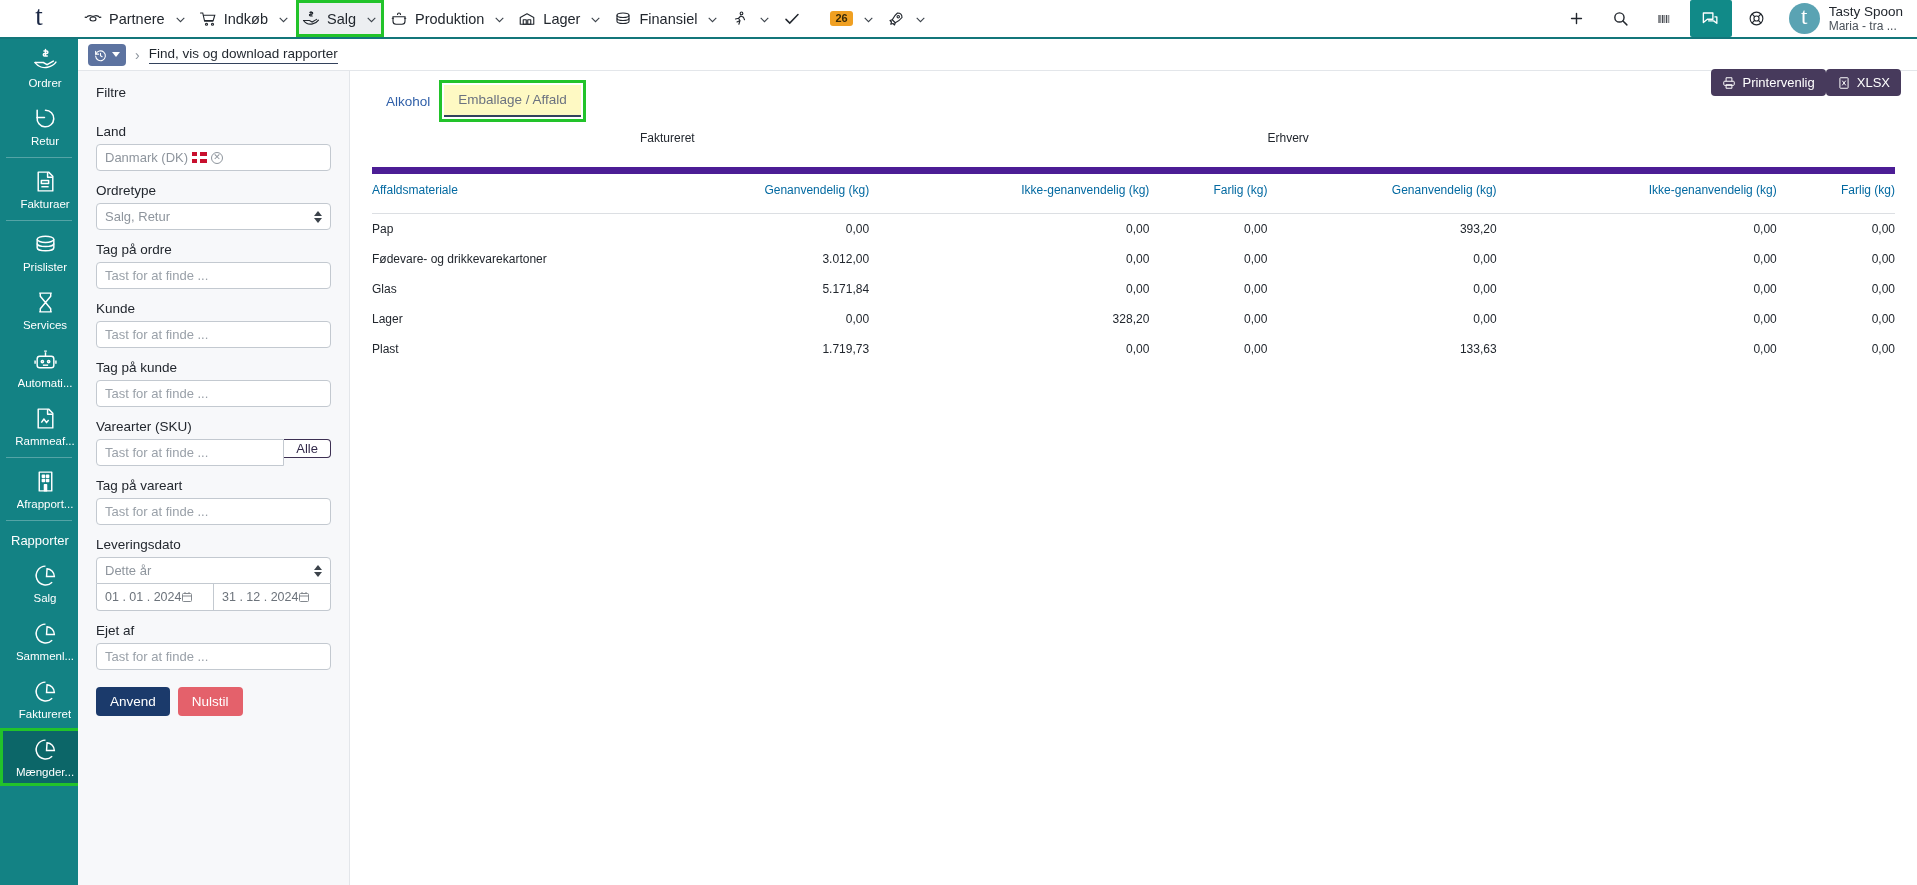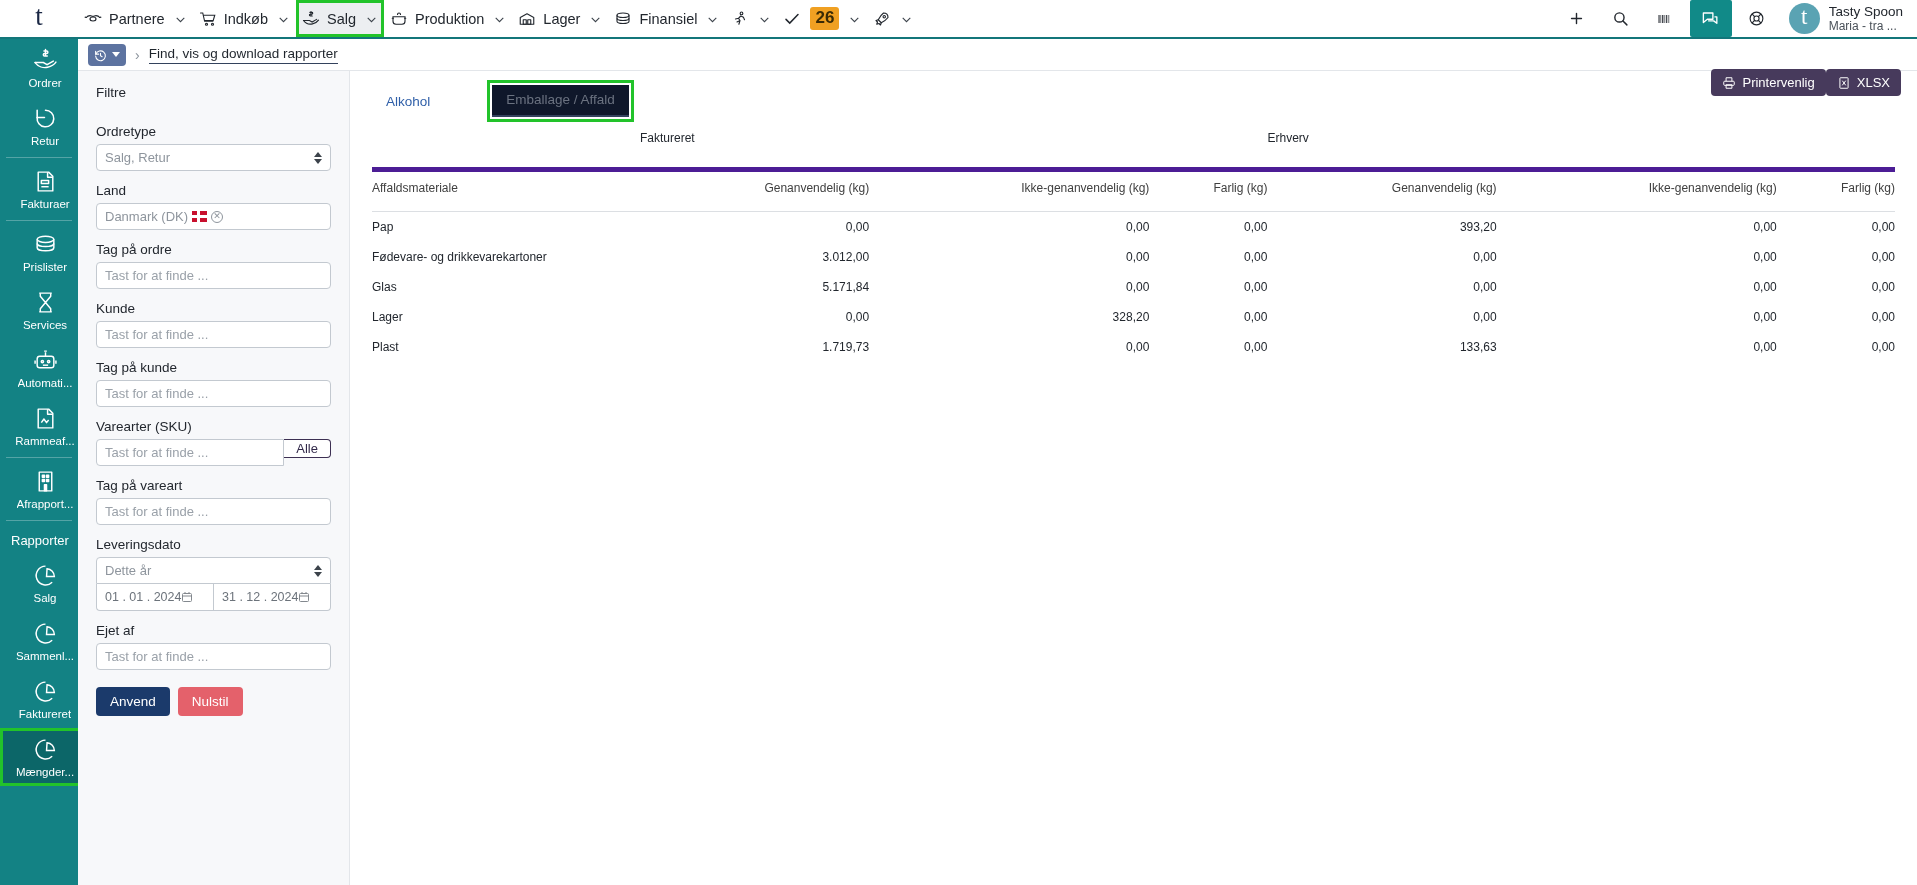--- a/index.html
+++ b/index.html
@@ -42,22 +42,22 @@
   }
   .nav-label {
     font-size: 14.5px; color: #22272e; white-space: nowrap;
   }
   .nav-ico { width: 18px; height: 18px; display: block; }
   .chev {
     width: 13px; height: 13px; display: block; margin-left: 2px;
   }
   #badge26 {
     background: #f0a022; color: #3a2a05;
-    font-size: 17px; font-weight: bold;
-    border-radius: 3px; padding: 1px 5px 2px; margin-left: 2px;
+    font-size: 11px; font-weight: bold;
+    border-radius: 3px; padding: 1px 5px 2px; margin-left: 22px;
   }
   #nav-right {
     margin-left: auto; display: flex; align-items: center; height: 39px;
   }
   .nav-rt-btn {
     width: 44px; height: 39px;
     display: flex; align-items: center; justify-content: center;
   }
   .nav-rt-btn.teal { background: #118a88; width: 42px; height: 37px; margin: 1px 3px; border-radius: 2px; }
   #profile {
@@ -207,23 +207,22 @@
   }
   #tabbar {
     height: 46px; display: flex; align-items: flex-end;
     padding-left: 22px; position: relative;
   }
   .tab {
     font-size: 13.5px; padding: 7px 14px 8px;
     color: #2f5fa8; cursor: pointer;
   }
   .tab.active {
-    background: #0f172a; color: #6b7280;
+    background: #fef9c3; color: #6b7280;
     border-bottom: 2px solid #33425c;
-    margin-left: 48px;
   }
   .tab.hl { outline: 3px solid #22c32a; outline-offset: 2px; }
   #tb-actions {
     position: absolute; right: 16px; bottom: 21px;
     display: flex; gap: 0;
   }
   .pbtn {
     background: #473a5c; color: #ffffff;
     border: none; border-radius: 4px;
     font-size: 13px; font-family: "Liberation Sans", sans-serif;
@@ -231,23 +230,23 @@
     cursor: pointer;
   }
   .pbtn-ico { width: 14px; height: 14px; display: block; }
 
   
   #report { padding: 0 22px; margin-top: 8px; }
   table { width: 100%; border-collapse: collapse; }
   .grp-row td { padding: 6px 0 22px; font-size: 12px; color: #22272e; }
   .grp-row td.grp { text-align: left; }
   thead.hdr tr th {
-    font-size: 12px; font-weight: normal; color: #404040;
+    font-size: 12px; font-weight: normal; color: #0369a1;
     padding: 9px 0 16px; text-align: right;
-    border-top: 5px solid #4c1d95; border-bottom: 1px solid #dcdfe3;
+    border-top: 7px solid #4c1d95; border-bottom: 1px solid #dcdfe3;
   }
   thead.hdr tr th.first { text-align: left; }
   tbody tr td {
     font-size: 12px; color: #22272e;
     padding: 8px 0; text-align: right;
   }
   tbody tr td.first { text-align: left; }
   col.c0 { width: 268px; }
   col.cN { width: auto; }
 </style>
@@ -604,36 +603,36 @@
     <span class="tri-dn"></span>
   </div>
   <span id="crumb-sep">›</span>
   <span id="crumb-title">Find, vis og download rapporter</span>
 </div>
 
 <div id="filters">
   <div id="filters-title">Filtre</div>
 
   <div class="f-group">
+    <div class="f-label">Land</div>
+    <div class="f-input">
+      <span>Danmark (DK)</span>
+      <span class="dk-flag"></span>
+      <span class="clear-x">✕</span>
+    </div>
+  </div>
+
+  <div class="f-group">
     <div class="f-label">Ordretype</div>
     <div class="f-input sel">
       <span>Salg, Retur</span>
       <span class="spin">
           <i class="up"></i>
           <i class="dn"></i>
         </span>
-    </div>
-  </div>
-
-  <div class="f-group">
-    <div class="f-label">Land</div>
-    <div class="f-input">
-      <span>Danmark (DK)</span>
-      <span class="dk-flag"></span>
-      <span class="clear-x">✕</span>
     </div>
   </div>
 
   <div class="f-group">
     <div class="f-label">Tag på ordre</div>
     <div class="f-input">
       <span class="f-ph">Tast for at finde ...</span>
     </div>
   </div>
 

